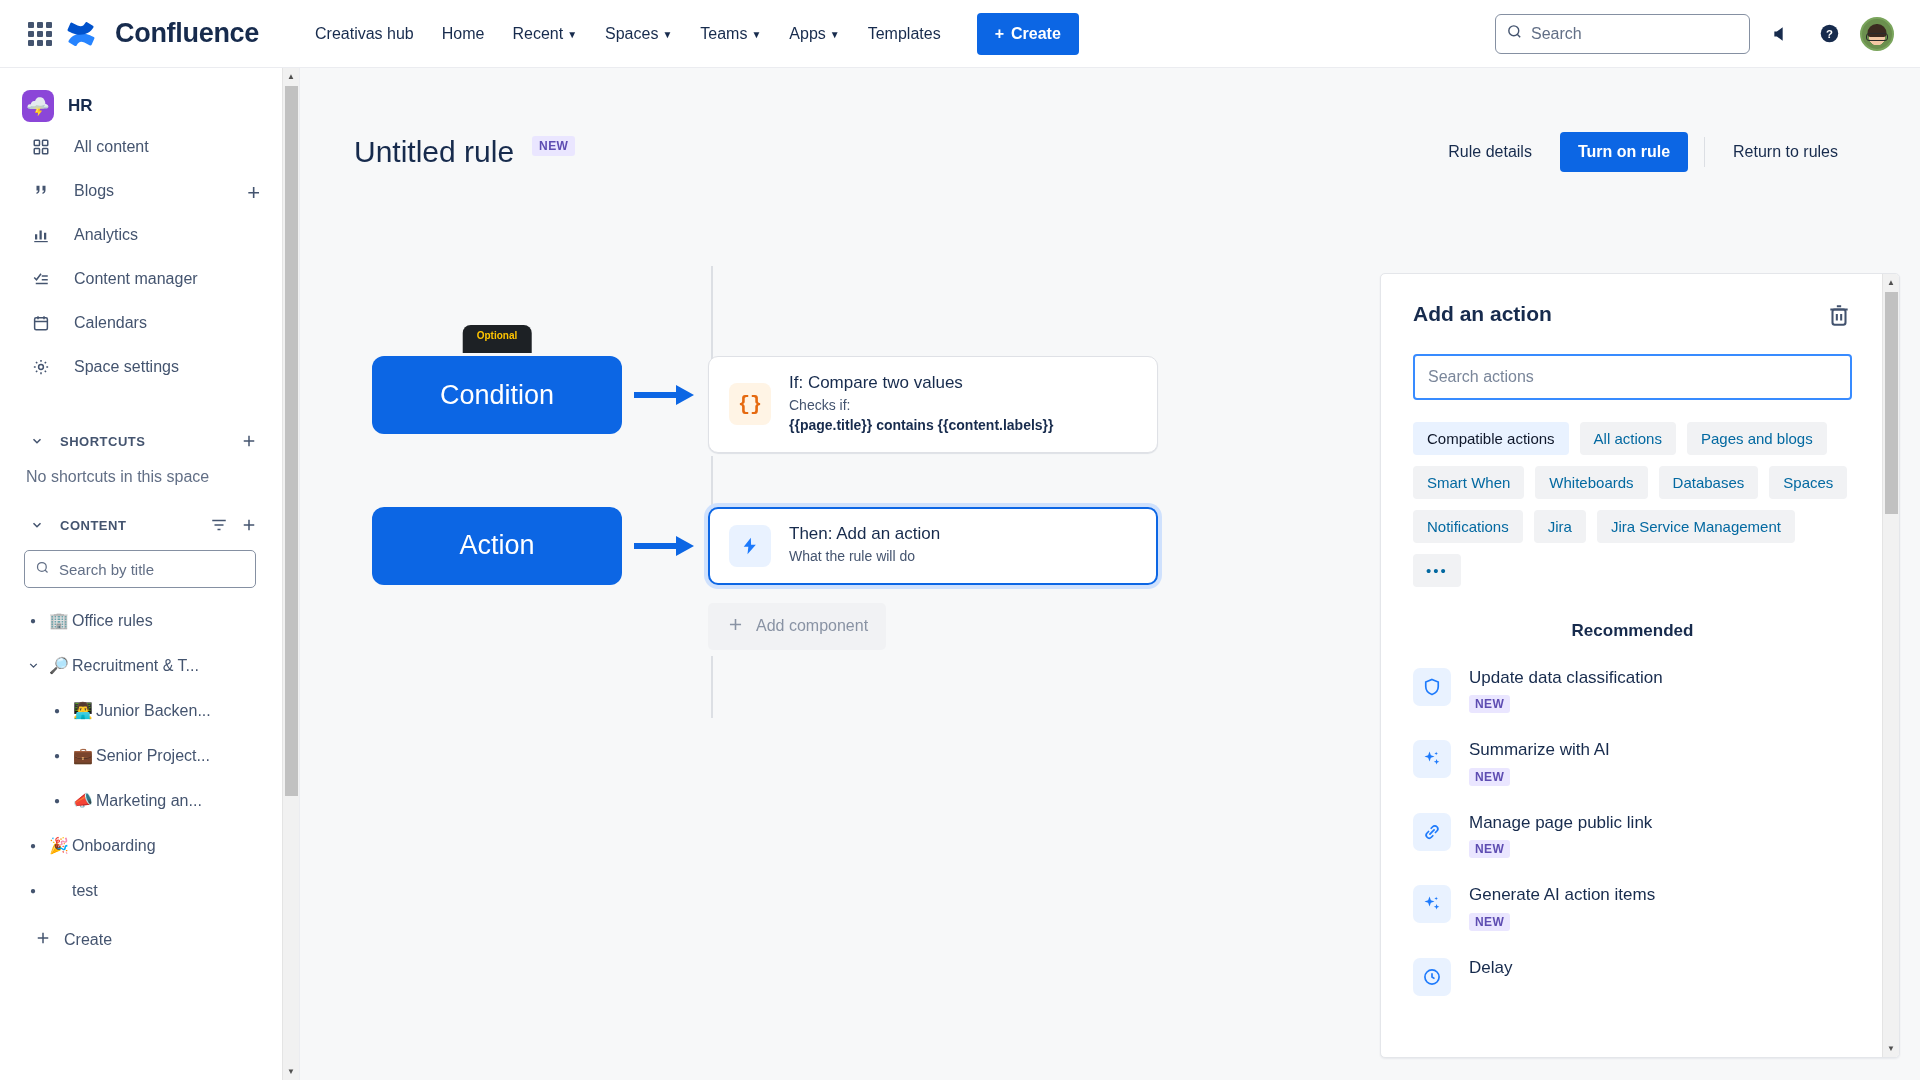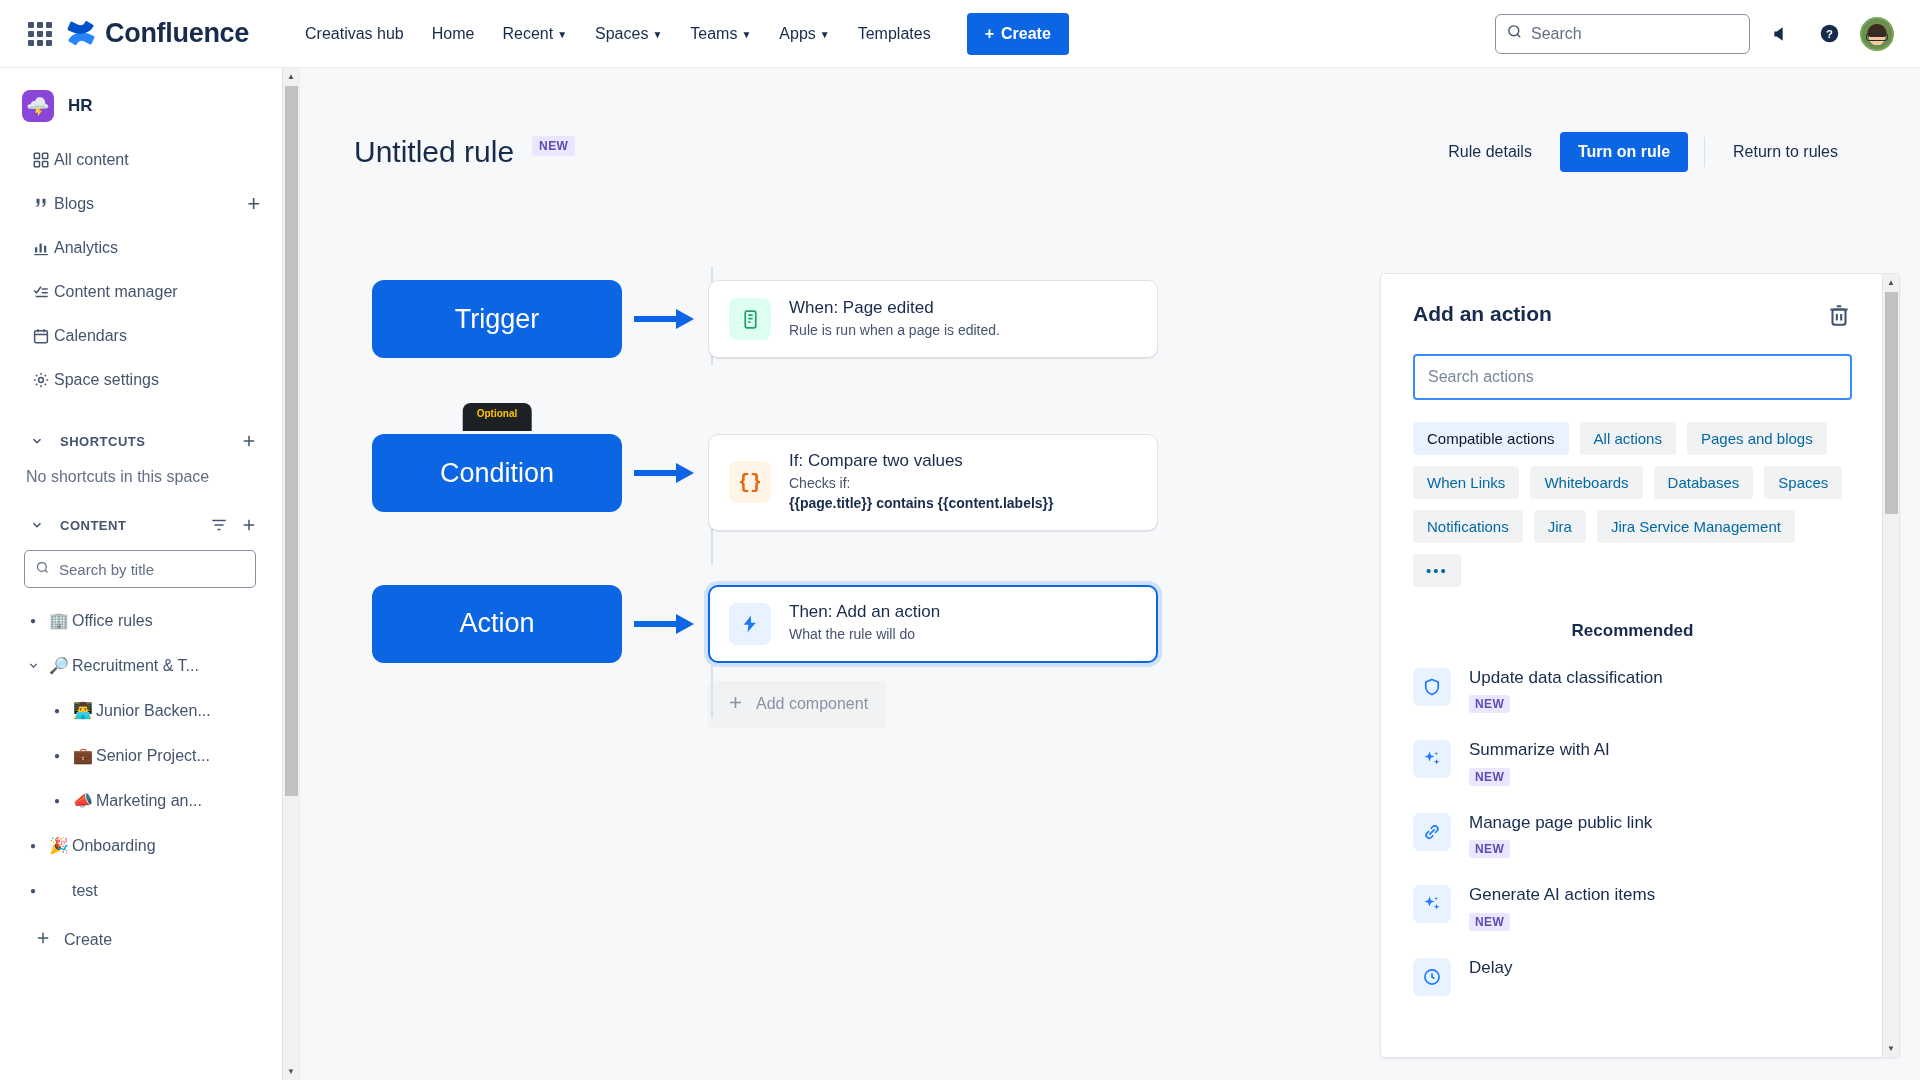--- a/index.html
+++ b/index.html
@@ -16,21 +16,21 @@
     background: #fff;
     border-bottom: 1px solid #ebecf0;
     position: relative; z-index: 40;
   }
   .grid-icon {
     width: 24px; height: 24px; margin-left: 28px; margin-right: 14px;
     display: grid; grid-template-columns: repeat(3,1fr); grid-template-rows: repeat(3,1fr);
     gap: 3px; cursor: pointer;
   }
   .grid-icon i { background: #44546f; border-radius: 1px; display: block; }
-  .brand { display: flex; align-items: flex-start; gap: 9px; cursor: pointer; }
+  .brand { display: flex; align-items: flex-end; gap: 19px; cursor: pointer; }
   .brand-mark { width: 30px; height: 30px; position: relative; }
   .brand-text { font-size: 27px; font-weight: 600; color: #172b4d; letter-spacing: -0.3px; }
   .navlinks { display: flex; align-items: center; gap: 4px; margin-left: 44px; }
   .navlink {
     font-size: 16px; color: #172b4d; padding: 8px 12px; border-radius: 4px;
     cursor: pointer; display: flex; align-items: center; gap: 4px; white-space: nowrap;
   }
   .caret { font-size: 10px; line-height: 1; position: relative; top: 1px; }
   .create-btn {
     margin-left: 24px; background: #0c66e4; color: #fff; border: none;
@@ -75,21 +75,21 @@
     border-right: 1px solid #ebecf0; display: flex; flex-direction: column;
   }
   .sb-scrollarea { flex: 1; overflow: hidden; padding-right: 17px; position: relative; }
   .space-head { display: flex; align-items: center; gap: 14px; padding: 22px 0 16px 22px; cursor: pointer; }
   .space-avatar {
     width: 32px; height: 32px; border-radius: 8px; background: #8b46d8;
     display: flex; align-items: center; justify-content: center; font-size: 19px;
   }
   .space-name { font-size: 17px; font-weight: 700; color: #172b4d; }
   .sb-item {
-    display: flex; align-items: center; gap: 2px; height: 44px;
+    display: flex; align-items: flex-start; gap: 22px; height: 44px;
     padding: 0 12px 0 22px; margin: 0 10px 0 8px; border-radius: 4px;
     cursor: pointer; color: #44546f; font-size: 16px; position: relative;
   }
   .sb-item.active { background: #e9f2ff; color: #0c66e4; font-weight: 400; }
   .sb-item.active::before {
     content: ""; position: absolute; left: -8px; top: 50%; transform: translateY(-50%);
     width: 5px; height: 5px; border-radius: 50%; background: #0c66e4;
   }
   .sb-ico { width: 22px; display: flex; align-items: center; justify-content: center; flex: 0 0 22px; }
   .sb-item .plus {
@@ -525,43 +525,20 @@
     </div>
 
     <div class="canvas">
       <div class="flow">
 
         <div class="connector" style="top:78px;height:100px;"></div>
         <div class="connector" style="top:268px;height:108px;"></div>
         <div class="connector" style="top:468px;height:62px;"></div>
 
         
-        <div class="flow-row">
-          <div class="pill">
-            <span>Trigger</span>
-          </div>
-          <div class="arrow">
-            <svg width="62" height="24" viewBox="0 0 62 24">
-              <path d="M0 12h44" stroke="#0c66e4" stroke-width="6"></path>
-              <path d="M42 2l18 10-18 10z" fill="#0c66e4"></path>
-            </svg>
-          </div>
-          <div class="card">
-            <div class="card-ico" style="background:#dcfff1;">
-              <svg width="21" height="21" viewBox="0 0 24 24" fill="none" stroke="#22a06b" stroke-width="2">
-                <rect x="6" y="2.5" width="12" height="19" rx="2"></rect>
-                <path d="M9.5 7h5M9.5 11h5M9.5 15h2.5"></path>
-              </svg>
-            </div>
-            <div>
-              <div class="card-title">When: Page edited</div>
-              <div class="card-sub">Rule is run when a page is edited.</div>
-            </div>
-          </div>
-        </div>
 
         
         <div class="flow-row" style="margin-top:76px;">
           <div class="pill">
             <div class="optional-tag">Optional</div>
             <span style="position:relative;z-index:2;">Condition</span>
           </div>
           <div class="arrow" style="height:78px;">
             <svg width="62" height="24" viewBox="0 0 62 24">
               <path d="M0 12h44" stroke="#0c66e4" stroke-width="6"></path>
@@ -630,21 +607,21 @@
         </div>
 
         <div class="panel-search">
           <input value="" placeholder="Search actions" style="">
         </div>
 
         <div class="chips">
           <div class="chip active">Compatible actions</div>
           <div class="chip">All actions</div>
           <div class="chip">Pages and blogs</div>
-          <div class="chip">When Links</div>
+          <div class="chip">Smart When</div>
           <div class="chip">Whiteboards</div>
           <div class="chip">Databases</div>
           <div class="chip">Spaces</div>
           <div class="chip">Notifications</div>
           <div class="chip">Jira</div>
           <div class="chip">Jira Service Management</div>
           <div class="chip dots">•••</div>
         </div>
 
         <div class="rec-title">Recommended</div>

